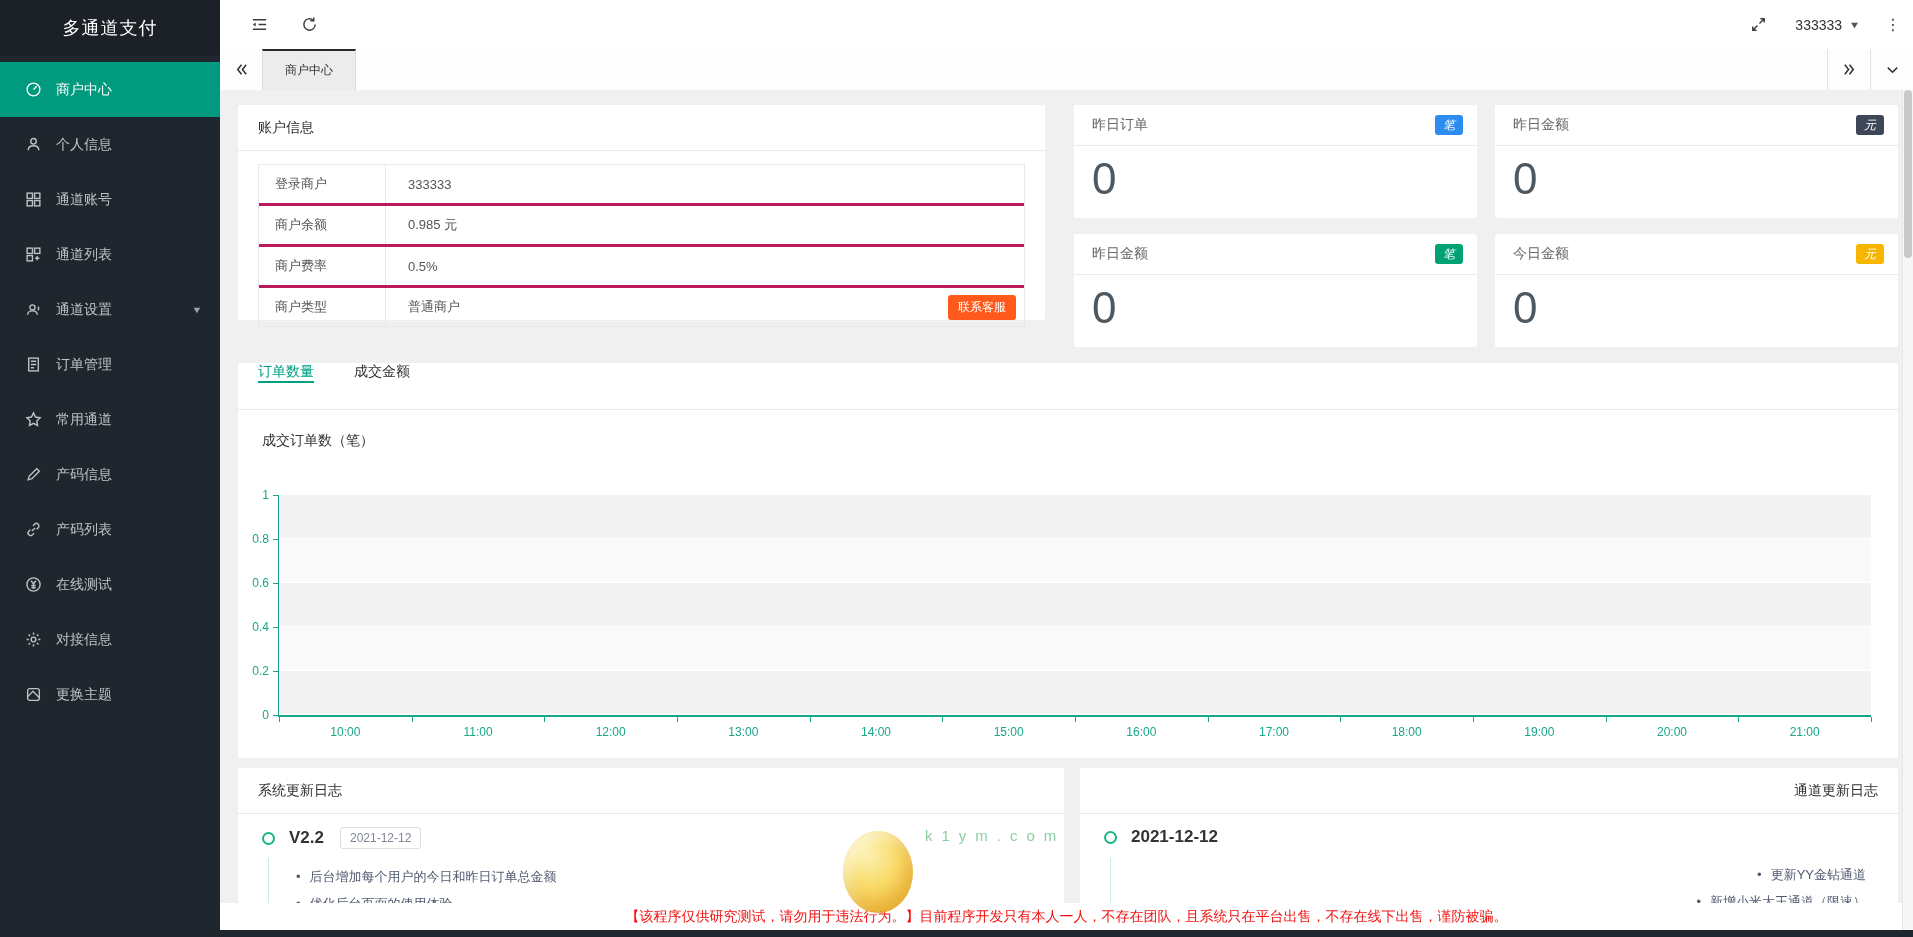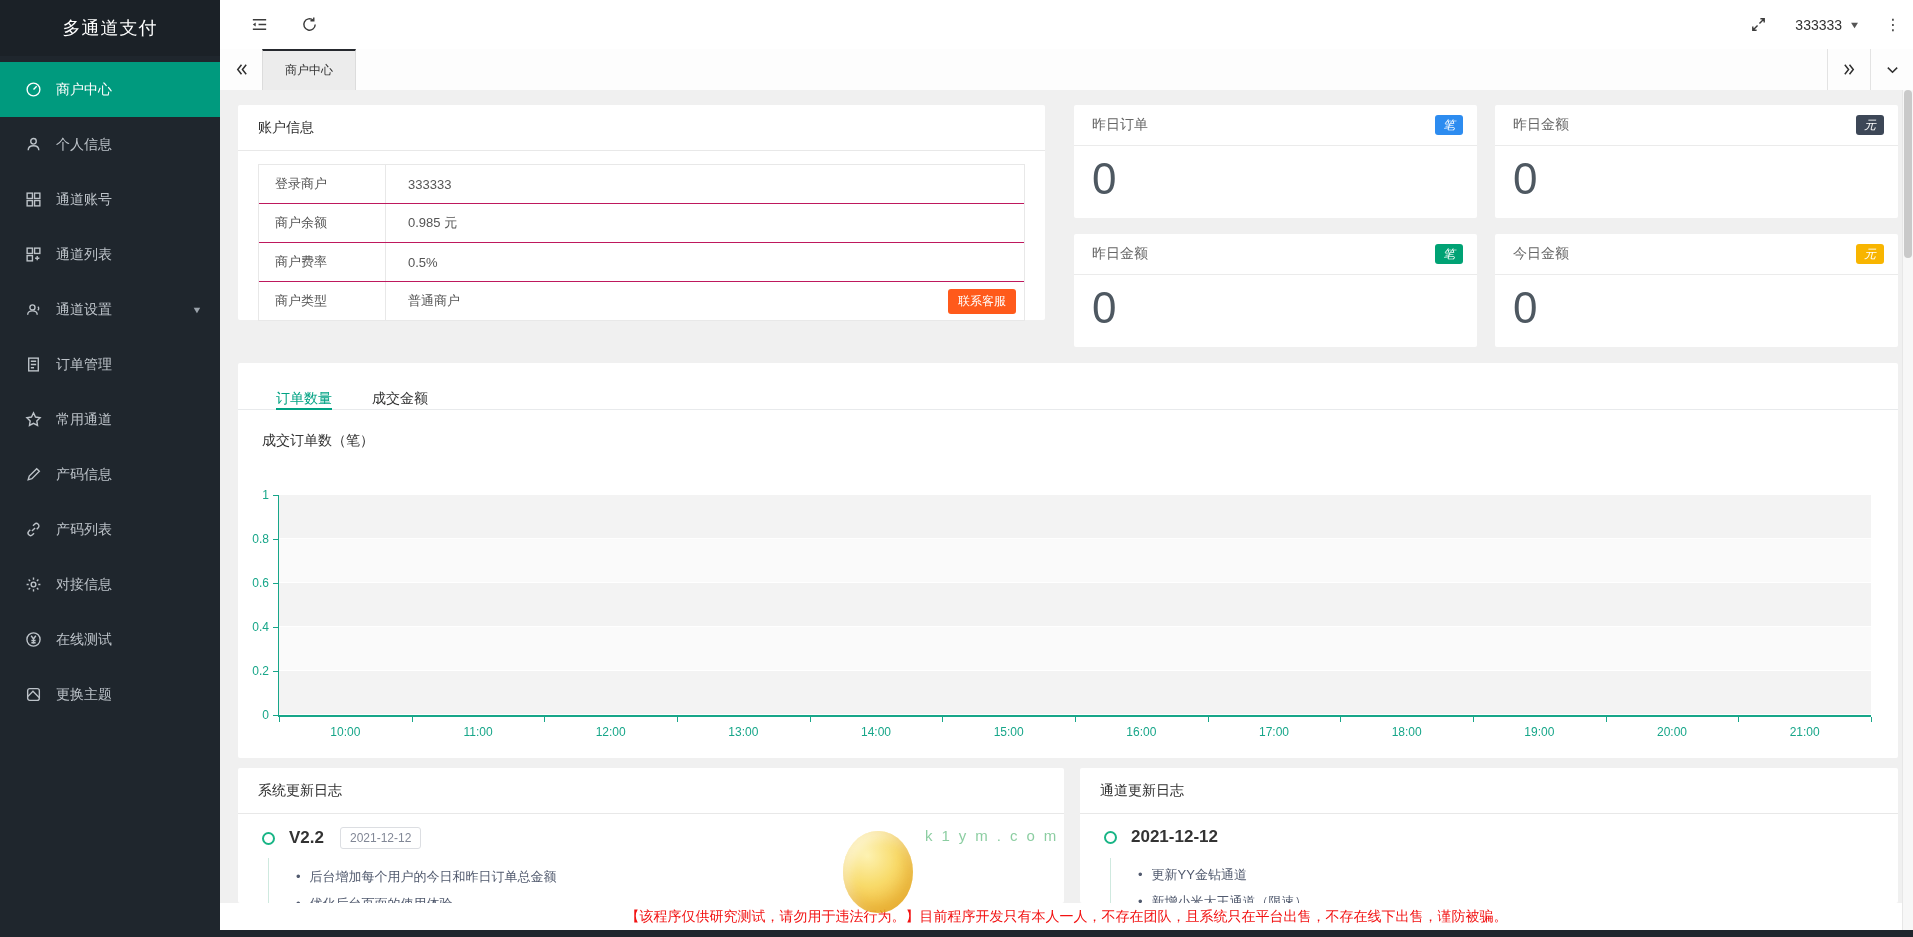--- a/index.html
+++ b/index.html
@@ -43,60 +43,60 @@
   .tb-right{margin-left:auto;display:flex;}
   .tb-right .tb-btn{border-left:1px solid #e3e3e3;}
   
   .main{position:absolute;left:220px;top:90px;width:1683px;height:813px;background:#f0f0f0;overflow:hidden;}
   .card{position:absolute;background:#fff;border-radius:2px;}
   .card-title{height:45px;line-height:45px;padding:0 20px;font-size:14px;color:#2f2f2f;
     border-bottom:1px solid #e8e8e8;}
   
   .acct{left:18px;top:15px;width:807px;height:215px;}
   .acct-table{margin:13px 20px 0 20px;border:1px solid #e8e8e8;}
-  .a-row{display:flex;border-bottom:1px solid #be185d;height:38px;align-items:center;position:relative;}
+  .a-row{display:flex;border-bottom:3px solid #be185d;height:38px;align-items:center;position:relative;}
   .a-row:last-child{border-bottom:none;}
   .a-label{width:110px;padding-left:16px;font-size:13px;color:#555;align-self:stretch;
     display:flex;align-items:center;border-right:1px solid #e8e8e8;}
   .a-value{padding-left:22px;font-size:13px;color:#555;}
   .a-btn{position:absolute;right:8px;top:7px;background:#ff5a1b;color:#fff;font-size:12px;
     border:none;border-radius:3px;padding:4px 10px;cursor:pointer;}
   
   .stats{position:absolute;left:854px;top:15px;width:824px;height:242px;display:grid;
     grid-template-columns:403px 403px;grid-template-rows:113px 113px;column-gap:18px;row-gap:16px;}
   .stat{background:#fff;border-radius:2px;position:relative;}
   .st-head{height:40px;display:flex;align-items:center;padding:0 14px 0 18px;
     border-bottom:1px solid #ebebeb;}
   .st-title{font-size:14px;color:#666;}
   .st-badge{margin-left:auto;min-width:20px;height:20px;border-radius:3px;color:#fff;
     font-size:12px;display:flex;align-items:center;justify-content:center;padding:0 4px;font-style:italic;}
   .st-value{padding:8px 18px 0 18px;font-size:44px;color:#4e5861;}
   
   .chart-card{left:18px;top:273px;width:1660px;height:395px;}
-  .ch-tabs{height:46px;display:flex;align-items:flex-end;border-bottom:1px solid #e8eaec;padding-left:38px;}
+  .ch-tabs{height:46px;display:flex;align-items:flex-start;border-bottom:1px solid #e8eaec;padding-left:20px;}
   .ch-tab{display:flex;align-items:center;font-size:14px;color:#333;margin-right:40px;cursor:pointer;
     border-bottom:2px solid transparent;margin-bottom:-1px;}
   .ch-tab.active{color:#00a283;border-bottom-color:#00a283;}
   .ch-title{margin:22px 0 0 24px;font-size:14px;color:#333;}
   .plot{position:absolute;left:40px;top:132px;width:1592px;height:220px;
     border-left:1px solid #17a689;border-bottom:2px solid #17a689;}
   .band{position:absolute;left:0;width:100%;height:44px;}
   .band:nth-child(odd){background:#f3f3f3;}
   .band:nth-child(even){background:#fafafa;}
   .band{border-bottom:1px solid rgba(255,255,255,.9);box-sizing:border-box;}
   .ytick{position:absolute;width:5px;height:1px;background:#17a689;left:-6px;}
   .ylab{position:absolute;right:100%;margin-right:10px;font-size:12px;color:#17a689;
     transform:translateY(-50%);white-space:nowrap;}
   .xtick{position:absolute;width:1px;height:5px;background:#17a689;bottom:-7px;}
   .xlab{position:absolute;top:100%;margin-top:10px;font-size:12px;color:#17a689;
     transform:translateX(-50%);white-space:nowrap;}
   
   .logcard{top:678px;height:135px;overflow:hidden;}
   .log-left{left:18px;width:826px;}
-  .log-right{left:860px;width:818px;}
+  .log-right{left:860px;width:818px;text-align:right;}
   .tl{padding:13px 32px 0 24px;position:relative;}
   .tl-line{position:absolute;left:30px;top:44px;bottom:-40px;width:1px;background:#cfe9df;}
   .tl-headrow{display:flex;align-items:center;position:relative;}
   .tl-dot{width:13px;height:13px;border-radius:50%;border:2px solid #19b586;background:#fff;
     margin-right:14px;flex:0 0 13px;box-sizing:border-box;}
   .tl-head{font-size:17px;color:#333;font-weight:bold;}
   .tl-date{margin-left:16px;border:1px solid #dcdee2;border-radius:3px;padding:3px 9px;
     font-size:12px;color:#808695;background:#fff;}
   .tl-items{margin:14px 0 0 34px;}
   .tl-item{font-size:13px;color:#515a6e;line-height:27px;}
@@ -210,34 +210,34 @@
             <path d="M6.5 9.5l3-3"></path>
             <path d="M7.5 4.5l1.5-1.5a2.4 2.4 0 0 1 3.4 3.4L11 7.8"></path>
             <path d="M8.5 11.5L7 13a2.4 2.4 0 0 1-3.4-3.4l1.4-1.4"></path>
           </svg>
         </span>
         <span class="lbl">产码列表</span>
       </div>
       <div class="m-item">
         <span class="icn">
           <svg viewBox="0 0 16 16">
+            <circle cx="8" cy="8" r="6.2"></circle>
+            <path d="M5.8 4.5L8 7.5l2.2-3M8 7.5V12M6 9h4M6 11h4"></path>
+          </svg>
+        </span>
+        <span class="lbl">在线测试</span>
+      </div>
+      <div class="m-item">
+        <span class="icn">
+          <svg viewBox="0 0 16 16">
             <circle cx="8" cy="8" r="2.2"></circle>
             <path d="M8 1.5v2M8 12.5v2M1.5 8h2M12.5 8h2M3.4 3.4l1.4 1.4M11.2 11.2l1.4 1.4M12.6 3.4l-1.4 1.4M4.8 11.2l-1.4 1.4"></path>
           </svg>
         </span>
         <span class="lbl">对接信息</span>
-      </div>
-      <div class="m-item">
-        <span class="icn">
-          <svg viewBox="0 0 16 16">
-            <circle cx="8" cy="8" r="6.2"></circle>
-            <path d="M5.8 4.5L8 7.5l2.2-3M8 7.5V12M6 9h4M6 11h4"></path>
-          </svg>
-        </span>
-        <span class="lbl">在线测试</span>
       </div>
       <div class="m-item">
         <span class="icn">
           <svg viewBox="0 0 16 16">
             <rect x="2.5" y="2.5" width="11" height="11" rx="2"></rect>
             <path d="M2.5 10l5-5 6 6"></path>
           </svg>
         </span>
         <span class="lbl">更换主题</span>
       </div>

